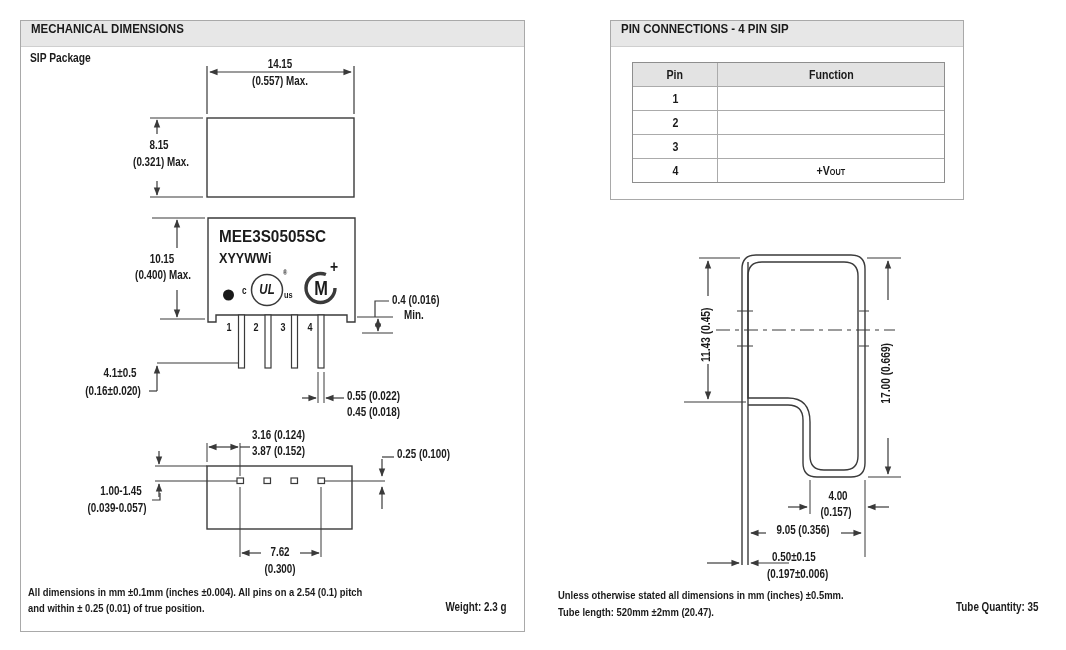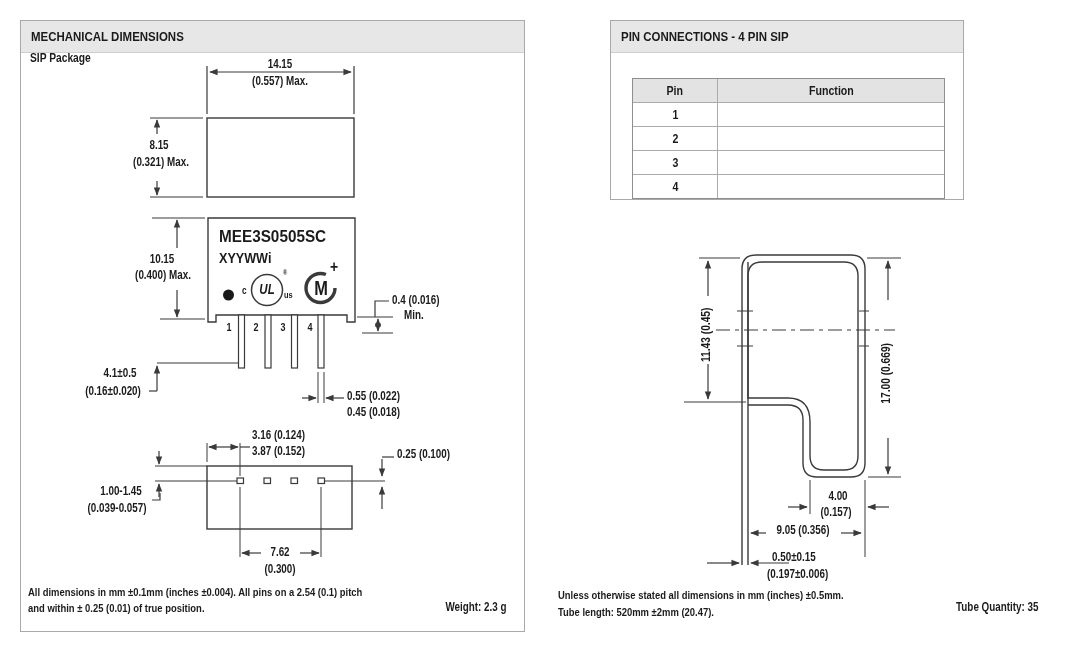--- a/index.html
+++ b/index.html
@@ -1,36 +1,36 @@
 <!DOCTYPE html>
 <html><head>
 <meta charset="utf-8">
 <style>
   html,body{margin:0;padding:0;background:#fff;}
   .page{position:relative;width:1066px;height:650px;background:#ffffff;
         font-family:"Liberation Sans",sans-serif;overflow:hidden;}
   .panel{position:absolute;background:#fff;border:1px solid #a9a9a9;box-sizing:border-box;}
-  .panel-head{height:32px;background:#e7e7e7;border-bottom:1px solid #cfcfcf;
-        display:flex;align-items:center;padding-left:10px;box-sizing:border-box;}
+  .panel-head{height:26px;background:#e7e7e7;border-bottom:1px solid #cfcfcf;
+        display:flex;align-items:flex-start;padding-left:10px;box-sizing:border-box;}
   .hd{font-weight:700;font-size:13.5px;color:#1a1a1a;white-space:nowrap;
         transform:scaleX(0.85);transform-origin:0 50%;}
   .overlay{position:absolute;left:0;top:0;pointer-events:none;}
   .lbl{position:absolute;font-weight:700;font-size:12px;color:#1b1b1b;white-space:nowrap;
         line-height:1.1;transform-origin:0 0;transform:scaleX(0.82);}
   .lbl.c{transform:scaleX(0.82) translateX(-50%);}
   .lbl.r{transform-origin:100% 0;}
   .lbl.rot{transform:rotate(-90deg) translateX(-50%) scaleX(0.85);}
   .lbl.pn{font-size:17px;transform:scaleX(0.9);}
   .lbl.mk{font-size:14px;transform:scaleX(0.9);}
   .lbl.small{font-size:10px;}
   .lbl.tiny{font-size:7px;}
   .lbl.ul{font-size:14px;font-style:italic;}
   .lbl.mm{font-size:20px;}
   .lbl.plus{font-size:17px;}
-  .tbl{position:absolute;left:632px;top:78px;width:313px;border:1px solid #8e8e8e;
+  .tbl{position:absolute;left:632px;top:62px;width:313px;border:1px solid #8e8e8e;
         box-sizing:border-box;background:#fff;}
   .trow{display:flex;height:23px;border-top:1px solid #ababab;}
   .trow:first-child{border-top:none;background:#e3e3e3;}
   .cpin{width:85px;border-right:1px solid #ababab;display:flex;align-items:center;
         justify-content:center;box-sizing:border-box;}
   .cfn{flex:1;display:flex;align-items:center;justify-content:center;}
   .tbl .cond{display:inline-block;transform:scaleX(0.85);transform-origin:center;
         font-weight:700;font-size:12.5px;color:#1a1a1a;white-space:nowrap;}
   .fn-sub{font-size:8.5px;}
 </style>
@@ -73,20 +73,23 @@
     </div>
     <div class="trow">
       <div class="cpin">
           <span class="cond">3</span>
         </div>
     </div>
     <div class="trow">
       <div class="cpin">
           <span class="cond">4</span>
         </div>
+      <div class="cfn">
+          <span class="cond"><span>+V</span><span class="fn-sub">OUT</span></span>
+        </div>
     </div>
   </div>
 
   <svg class="overlay" width="1066" height="650" viewBox="0 0 1066 650">
     <defs>
       <marker id="arr" viewBox="0 0 10 10" refX="9" refY="5" markerWidth="10" markerHeight="7" orient="auto-start-reverse">
           <path d="M0,1.2 L10,5 L0,8.8 Z" fill="#3a3a3a"></path>
         </marker>
     </defs>
     <g stroke="#3a3a3a" stroke-width="1.2" fill="none">

